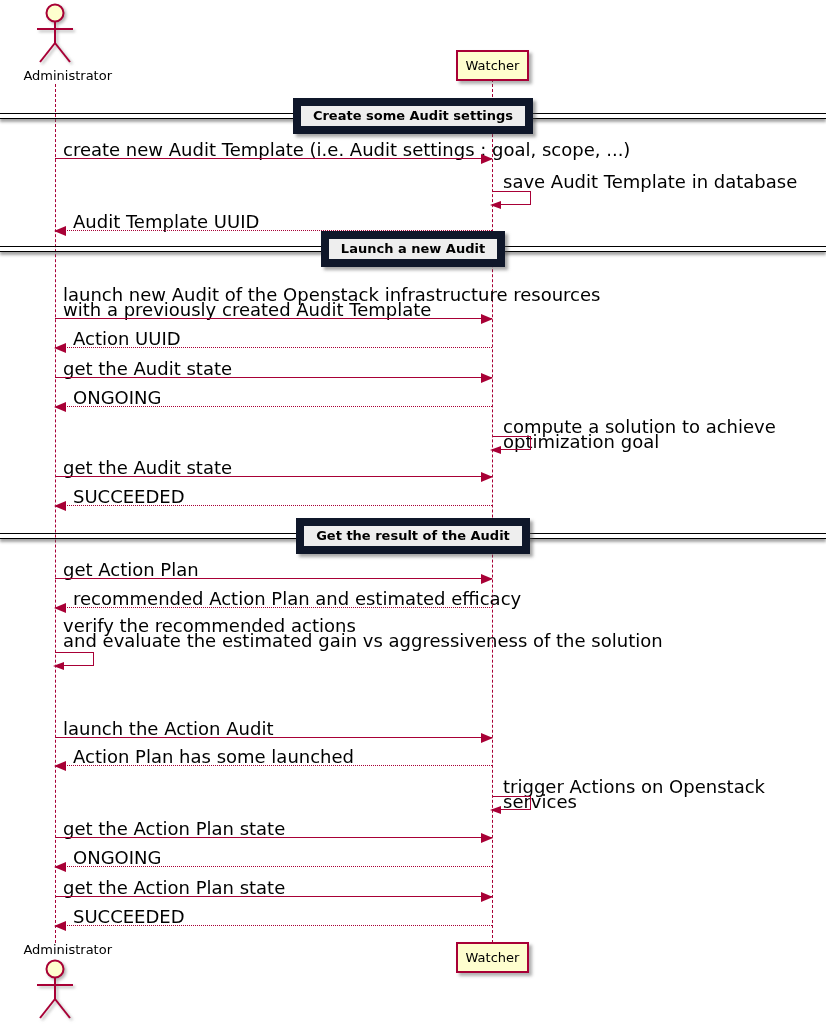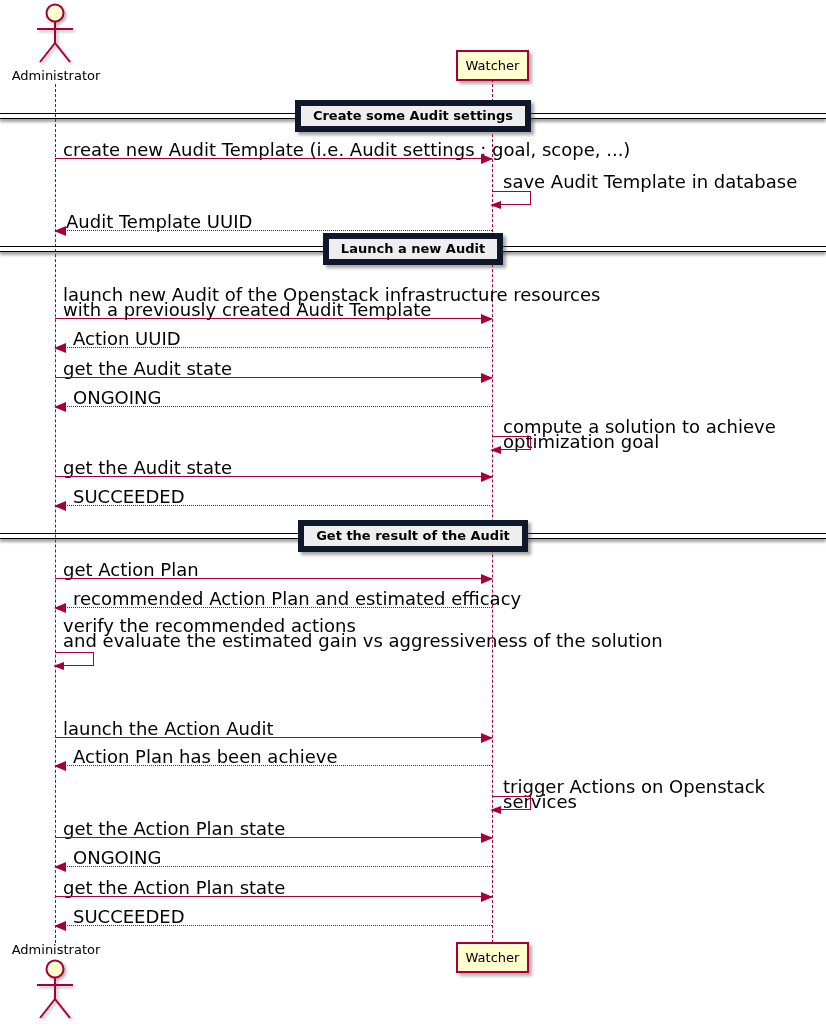--- a/index.html
+++ b/index.html
@@ -15,28 +15,28 @@
   
   .lifeline{position:absolute;width:0;border-left:1px dashed var(--accent);}
 
   
   .pbox{position:absolute;left:456px;width:69px;height:27px;background:var(--pfill);
         border:2px solid var(--accent);display:flex;align-items:center;justify-content:center;
         font-size:13px;box-shadow:3px 3px 3px rgba(80,80,80,0.45);}
 
   
   .actor-figure{position:absolute;left:27px;filter:drop-shadow(2.5px 2.5px 1.5px rgba(120,120,120,0.55));}
-  .actor-label{position:absolute;left:0;width:112px;text-align:center;font-size:13px;}
+  .actor-label{position:absolute;left:0;width:112px;text-align:right;font-size:13px;}
 
   
   .divider{position:absolute;left:0;width:826px;height:24px;display:flex;align-items:center;justify-content:center;}
   .divider-line{position:absolute;left:0;right:0;top:50%;margin-top:-3px;height:4px;
                 border-top:1px solid #000;border-bottom:1px solid #000;
                 box-shadow:0 3px 3px rgba(90,90,90,0.55);}
-  .divider-box{position:relative;background:var(--dfill);border:6px solid #0f172a;
+  .divider-box{position:relative;background:var(--dfill);border:8px solid #0f172a;
                padding:2px 12px 3px 12px;font-weight:bold;font-size:13px;white-space:nowrap;
                box-shadow:3px 3px 3px rgba(80,80,80,0.5);}
 
   
   .mlabel{position:absolute;font-size:18px;line-height:15px;white-space:pre-line;}
   .mline{position:absolute;width:437px;height:0;}
   .mline.solid{border-top:1px solid var(--accent);}
   .mline.dotted{border-top:1px dotted var(--accent);}
   .head-r{position:absolute;right:-1px;top:-5px;width:0;height:0;
           border-left:12px solid var(--accent);border-top:5px solid transparent;border-bottom:5px solid transparent;}
@@ -81,21 +81,21 @@
   </div>
 
   <div>
     <div class="mlabel" style="left:503px;top:174px">save Audit Template in database</div>
     <div class="selfloop" style="left:492px;top:191px">
         <i class="head-l"></i>
       </div>
   </div>
 
   <div>
-    <div class="mlabel" style="left:66px;top:214px">Audit Template UUID</div>
+    <div class="mlabel" style="left:73px;top:214px">Audit Template UUID</div>
     <div class="mline dotted" style="left:55px;top:230px">
         <i class="head-l"></i>
       </div>
   </div>
 
   <div class="divider" style="top:237px">
     <div class="divider-line"></div>
     <div class="divider-box">Launch a new Audit</div>
   </div>
 
@@ -178,21 +178,21 @@
 
 
   <div>
     <div class="mlabel" style="left:63px;top:721px">launch the Action Audit</div>
     <div class="mline solid" style="left:55px;top:737px">
         <i class="head-r"></i>
       </div>
   </div>
 
   <div>
-    <div class="mlabel" style="left:73px;top:749px">Action Plan has been achieve</div>
+    <div class="mlabel" style="left:73px;top:749px">Action Plan has some launched</div>
     <div class="mline dotted" style="left:55px;top:765px">
         <i class="head-l"></i>
       </div>
   </div>
 
   <div>
     <div class="mlabel" style="left:503px;top:779px">trigger Actions on Openstack services</div>
     <div class="selfloop" style="left:492px;top:796px">
         <i class="head-l"></i>
       </div>

